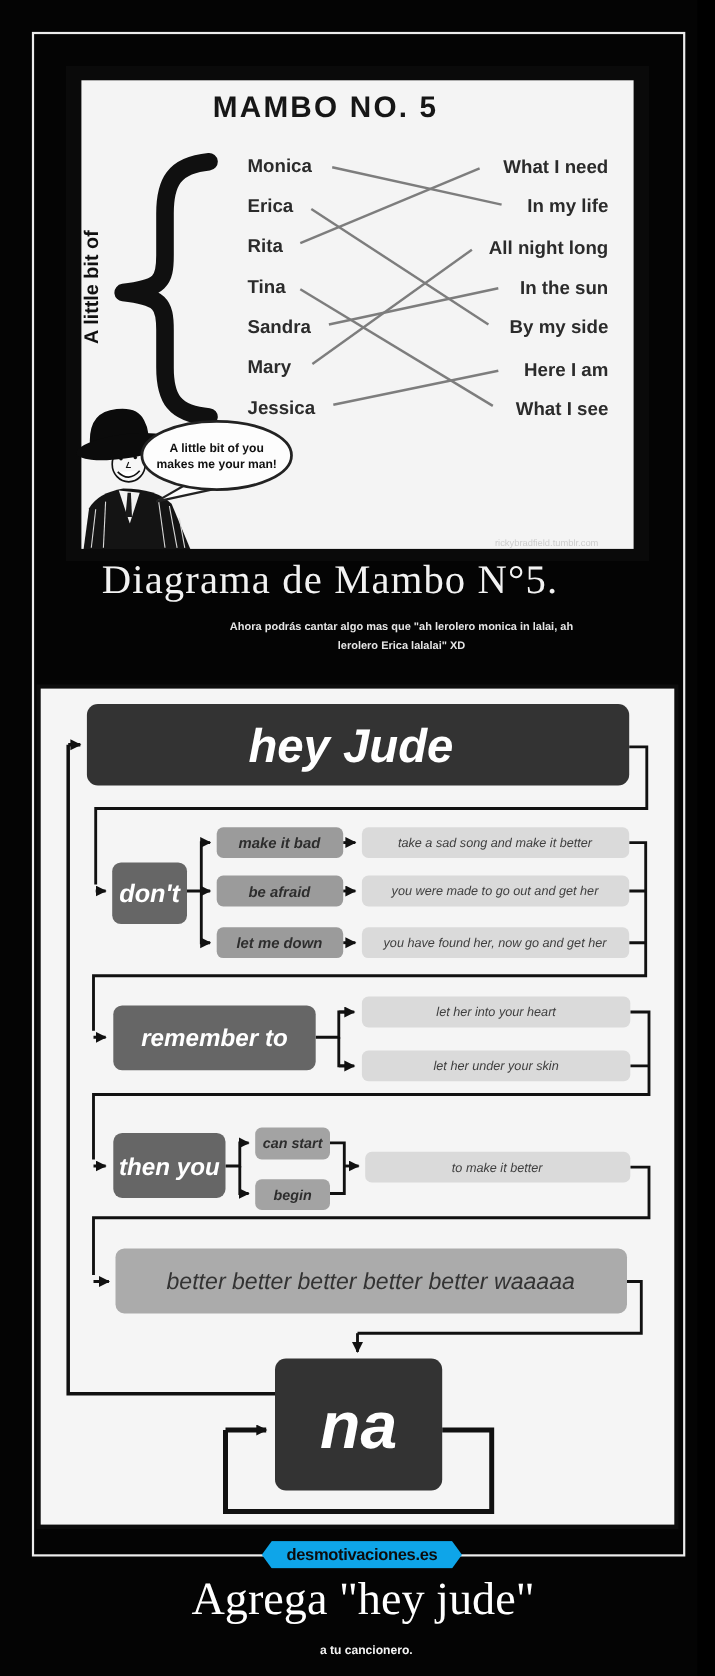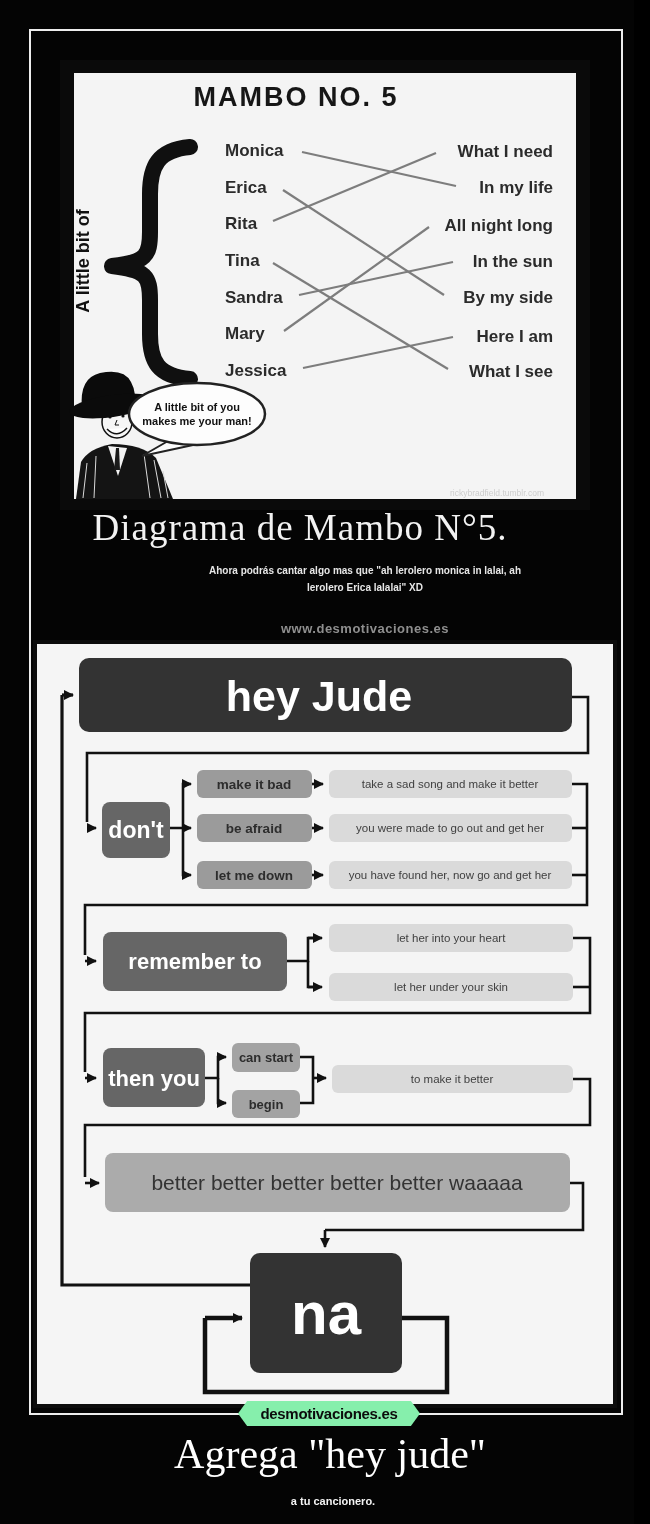--- a/index.html
+++ b/index.html
@@ -7,23 +7,23 @@
           font-family:"Liberation Sans","DejaVu Sans",sans-serif;}
   .outer-frame{position:absolute;left:29px;top:29px;width:590px;height:1382px;
                border:2px solid #ededed;z-index:1;}
   .mambo-panel{position:absolute;left:60px;top:60px;width:530px;height:450px;z-index:2;}
   .mambo-panel svg{display:block;}
   .cap{position:absolute;left:0;width:650px;text-align:center;color:#f2f2f2;z-index:2;margin-left:40px;}
   .cap-title-top{top:506px;font-family:"Liberation Serif","DejaVu Serif",serif;
                  font-size:37px;letter-spacing:1px;padding-right:130px;box-sizing:border-box;}
   .cap-sub-top{top:562px;font-size:10px;font-weight:bold;line-height:17px;color:#e6e6e6;}
   .cap-site{top:621px;font-size:13px;font-weight:bold;color:#8f8f8f;letter-spacing:.5px;}
-  .flow-panel{position:absolute;left:33px;top:640px;width:584px;height:768px;z-index:2;}
+  .flow-panel{position:absolute;left:33px;top:622px;width:584px;height:768px;z-index:2;font-style:italic;}
   .ribbon{position:absolute;left:329px;top:1401px;transform:translateX(-50%);
-          width:182px;height:25px;background:#86efac;z-index:3;
+          width:182px;height:25px;background:#0ea5e9;z-index:3;
           clip-path:polygon(0% 50%,5% 0%,95% 0%,100% 50%,95% 100%,5% 100%);
           display:flex;align-items:center;justify-content:center;
           color:#0c0c0c;font-weight:bold;font-size:15px;letter-spacing:-0.3px;}
   .cap-title-bottom{top:1430px;font-family:"Liberation Serif","DejaVu Serif",serif;
                     font-size:42px;color:#fff;padding-right:70px;box-sizing:border-box;}
   .cap-sub-bottom{top:1495px;font-size:11px;font-weight:bold;color:#f4f4f4;
                   padding-right:64px;box-sizing:border-box;}
   text{font-family:"Liberation Sans","DejaVu Sans",sans-serif;}
 </style>
 </head>

